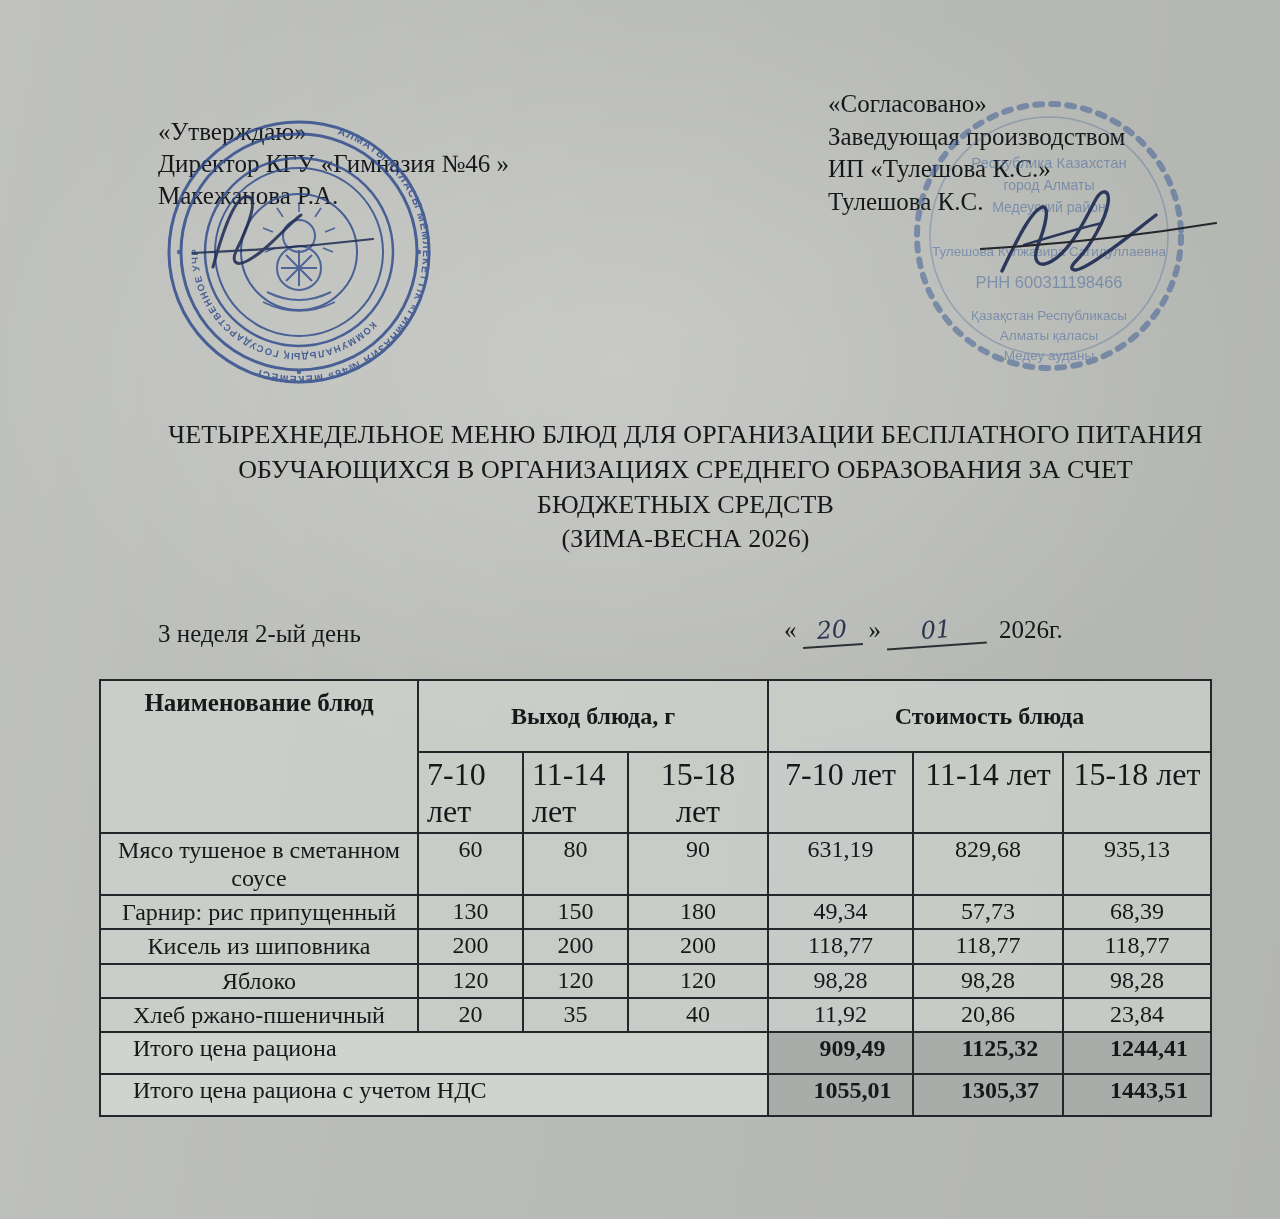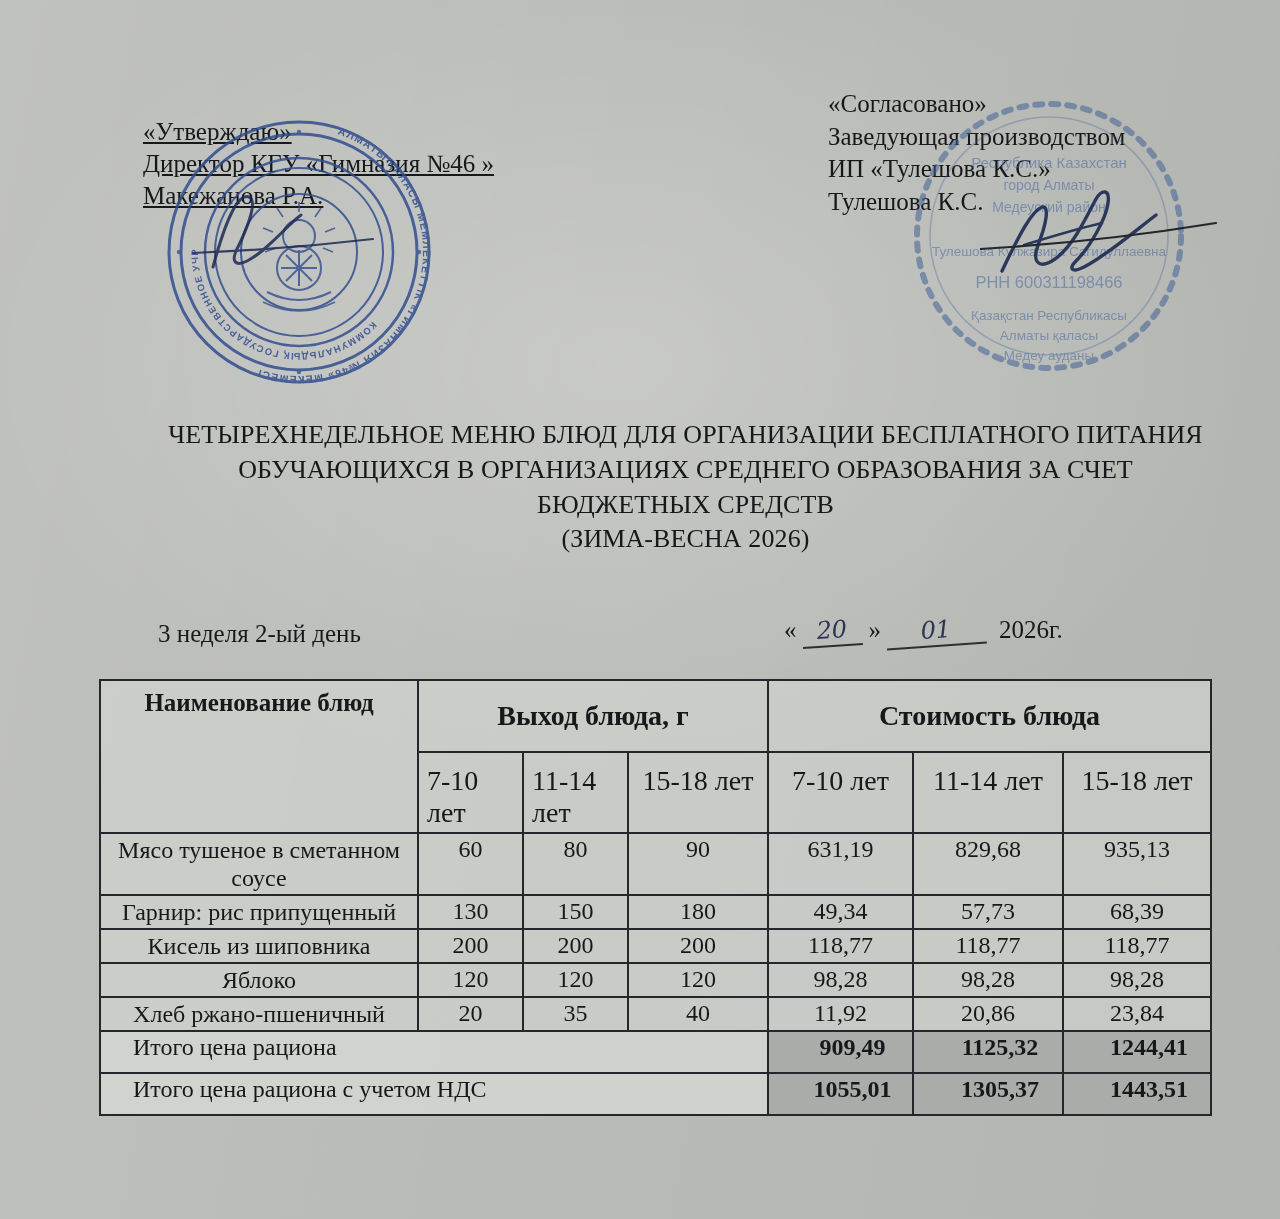--- a/index.html
+++ b/index.html
@@ -25,25 +25,24 @@
       linear-gradient(100deg, rgba(255,255,255,0.10) 0%, rgba(255,255,255,0.0) 45%, rgba(0,0,0,0.03) 100%);
     pointer-events: none;
     z-index: 0;
   }
 
   .page { position: relative; z-index: 1; width: 1280px; height: 1219px; }
 
   
   .approve-left {
     position: absolute;
-    left: 143px; top: 116px;
+    left: 158px; top: 116px;
     font-size: 25px;
     line-height: 1.28;
     white-space: nowrap;
-    text-decoration: underline;
   }
   .approve-right {
     position: absolute;
     left: 828px; top: 88px;
     font-size: 25px;
     line-height: 1.30;
     white-space: nowrap;
   }
 
   
@@ -125,31 +124,31 @@
     border: 2px solid #23262a;
     padding: 2px 8px;
     font-size: 24px;
     font-weight: normal;
     vertical-align: top;
     text-align: center;
   }
   table.menu th.grp {
     text-align: center;
     font-weight: bold;
-    font-size: 28px;
+    font-size: 24px;
     vertical-align: middle;
     height: 66px;
   }
   table.menu th.sub {
     text-align: left;
     vertical-align: top;
     height: 62px;
     line-height: 1.16;
-    font-size: 28px;
-    padding-top: 12px;
+    font-size: 32px;
+    padding-top: 3px;
   }
   table.menu th.sub.ctr { text-align: center; }
   table.menu th.namehead {
     text-align: center;
     font-weight: bold;
     font-size: 25px;
     vertical-align: top;
     padding-top: 8px;
   }
   td.dish {

